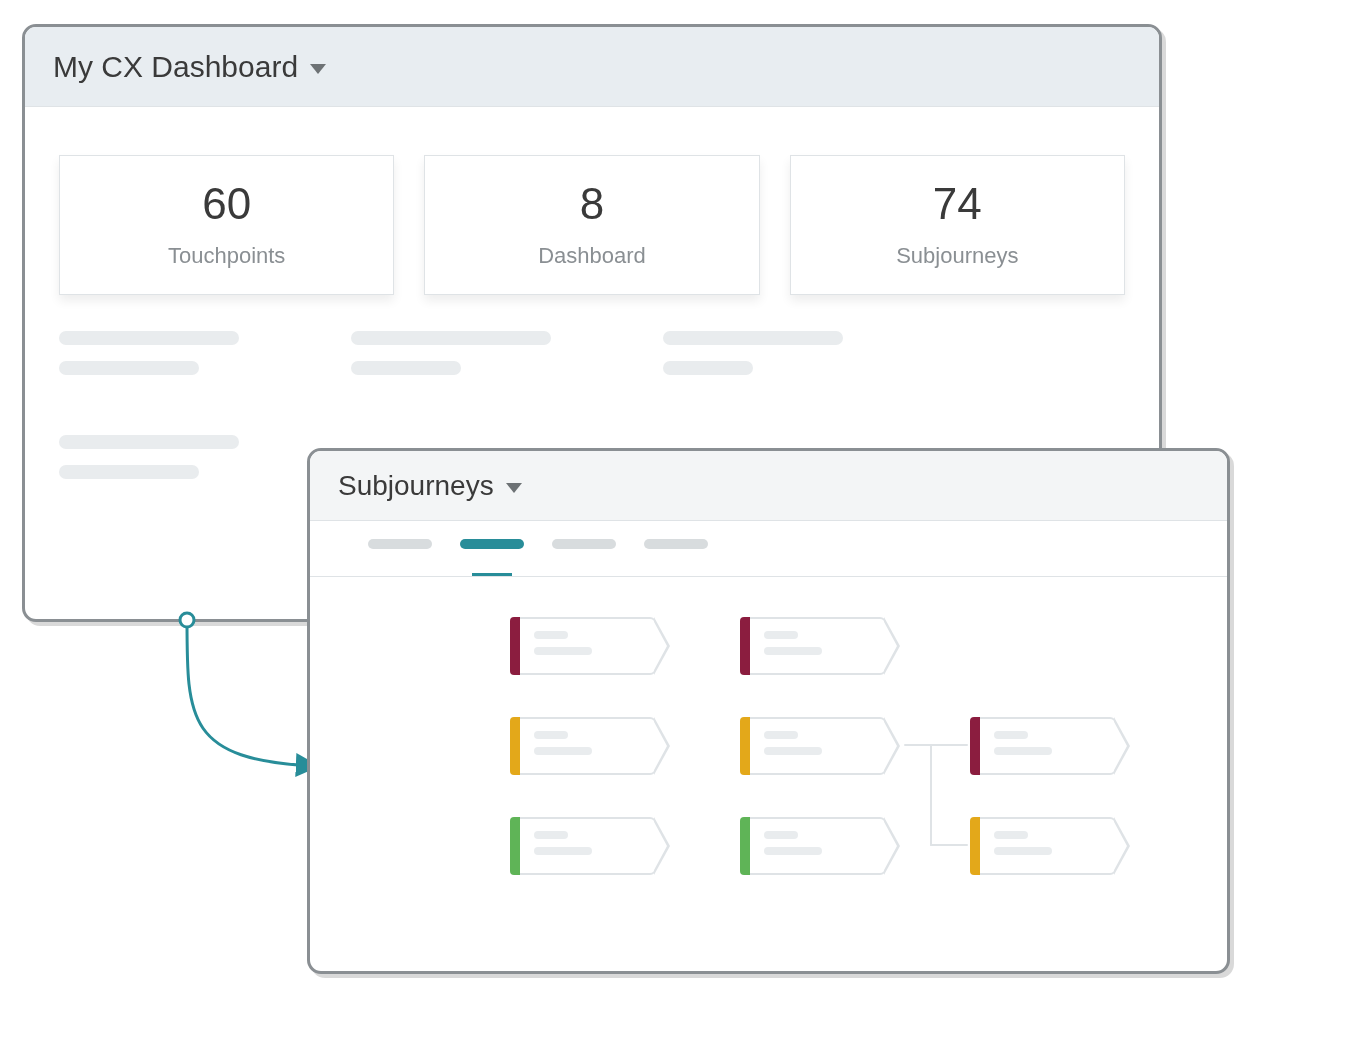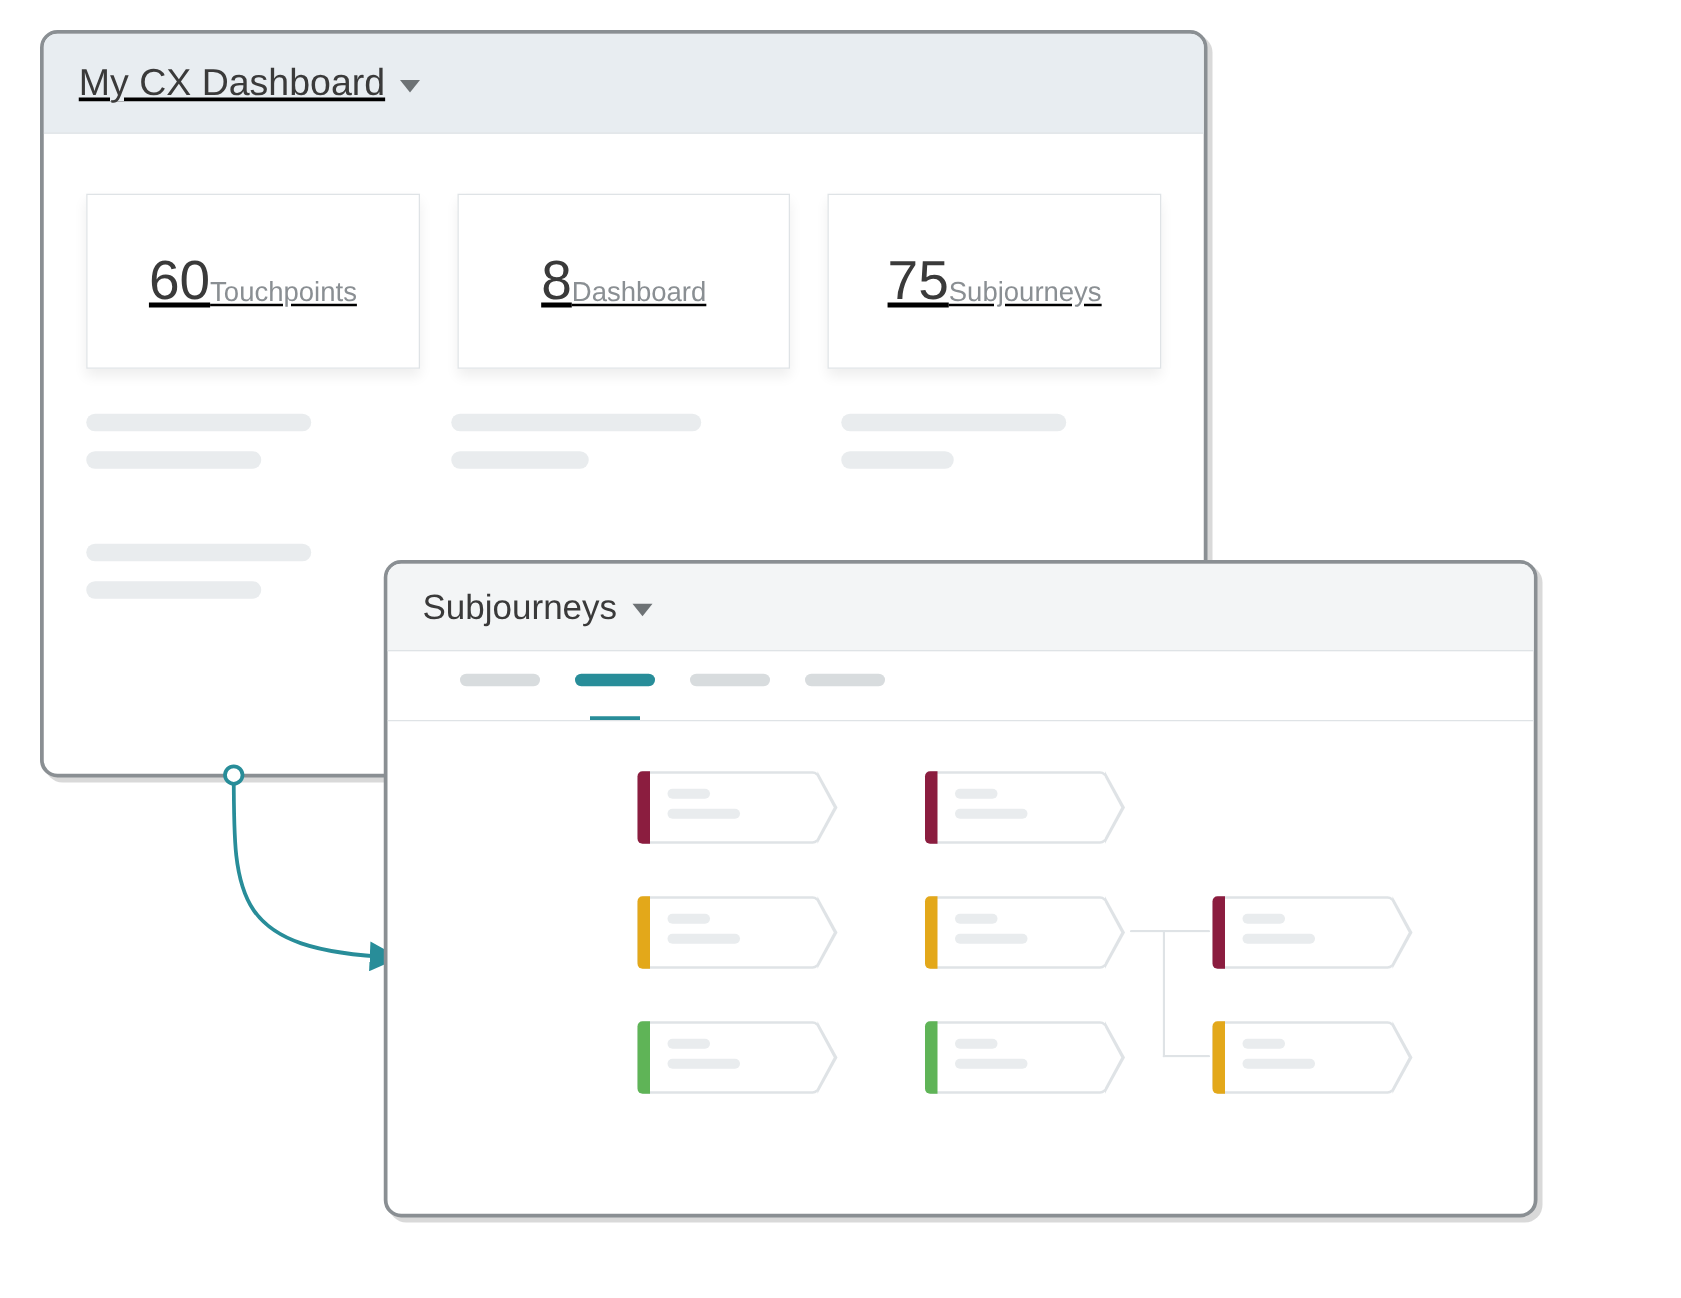--- a/index.html
+++ b/index.html
@@ -22,28 +22,27 @@
     width:1345px;
     height:1038px;
     font-family:"Segoe UI","Helvetica Neue",Arial,sans-serif;
     background:transparent;
     position:relative;
   }
 
   
   .dash{
     position:absolute;
-    left:32px; top:24px;
-    width:934px; height:598px;
+    left:22px; top:24px;
+    width:1140px; height:598px;
     background:var(--bg);
     border:3px solid var(--panel-border);
     border-radius:14px;
     overflow:hidden;
     box-shadow:4px 4px 0 rgba(0,0,0,.15);
-    text-decoration:underline;
   }
   .dash-header{
     height:80px;
     background:var(--header-bg);
     border-bottom:1px solid var(--line);
     display:flex; align-items:center;
     padding:0 28px;
     gap:12px;
     cursor:pointer;
   }
@@ -64,21 +63,21 @@
     display:flex;
     gap:30px;
     padding:48px 34px 30px 34px;
   }
   .stat-card{
     flex:1;
     height:140px;
     border:1px solid var(--line);
     background:#fff;
     display:flex;
-    flex-direction:row;
+    flex-direction:column;
     align-items:center;
     justify-content:center;
     box-shadow:0 6px 10px rgba(0,0,0,.07);
   }
   .stat-value{
     font-size:44px;
     color:var(--ink);
     line-height:1;
   }
   .stat-label{
@@ -218,21 +217,21 @@
   <div class="stat-row">
     <div class="stat-card">
       <div class="stat-value">60</div>
       <div class="stat-label">Touchpoints</div>
     </div>
     <div class="stat-card">
       <div class="stat-value">8</div>
       <div class="stat-label">Dashboard</div>
     </div>
     <div class="stat-card">
-      <div class="stat-value">75</div>
+      <div class="stat-value">74</div>
       <div class="stat-label">Subjourneys</div>
     </div>
   </div>
 
   <div class="sk-cols">
     <div class="sk-col">
       <div class="sk w180"></div>
       <div class="sk w140"></div>
       <div style="height:28px"></div>
       <div class="sk w180"></div>

